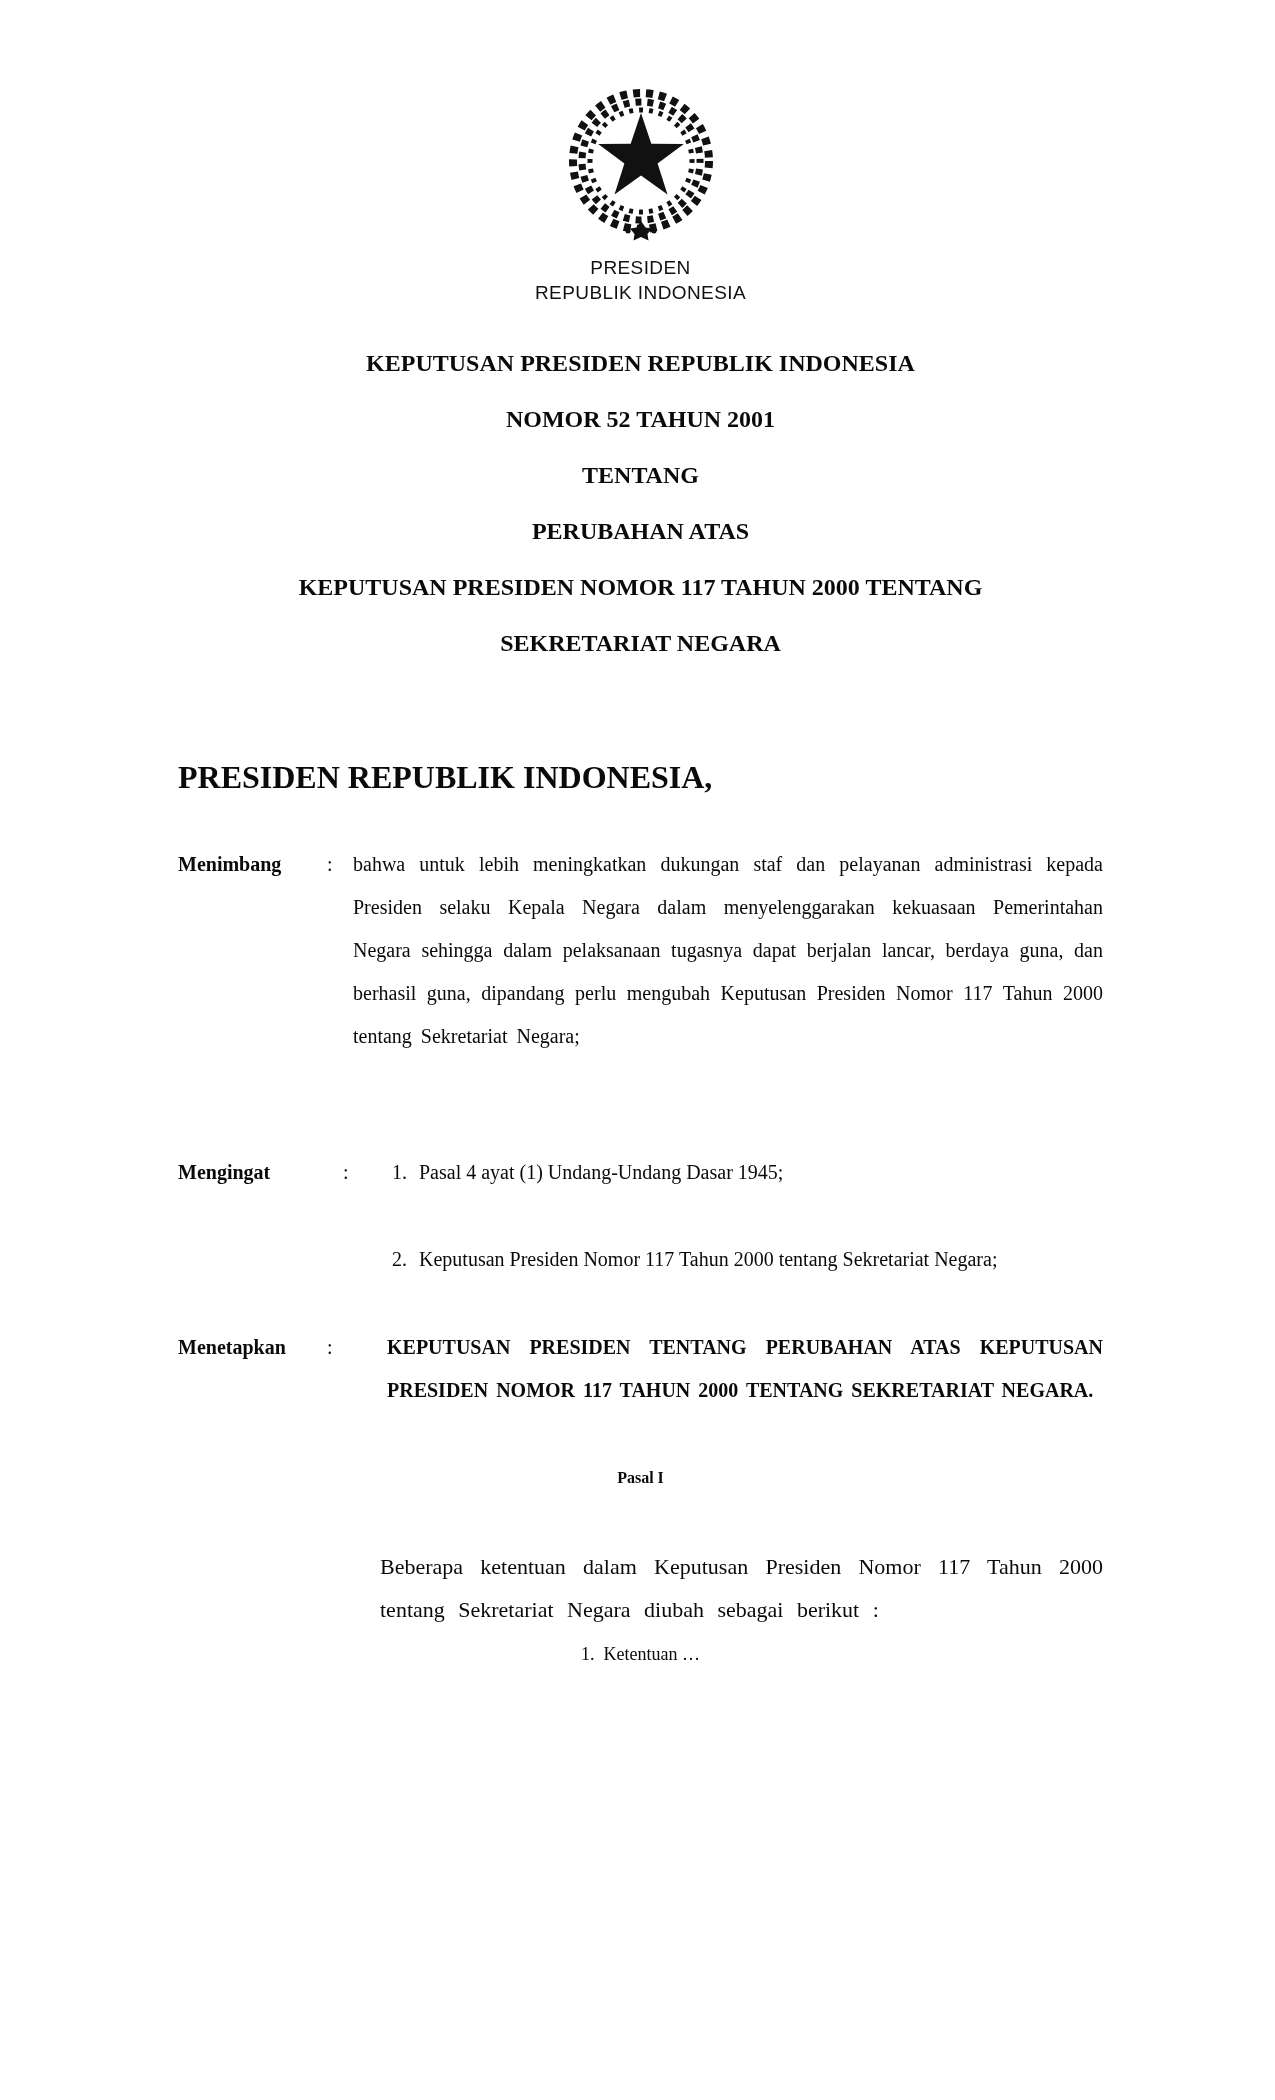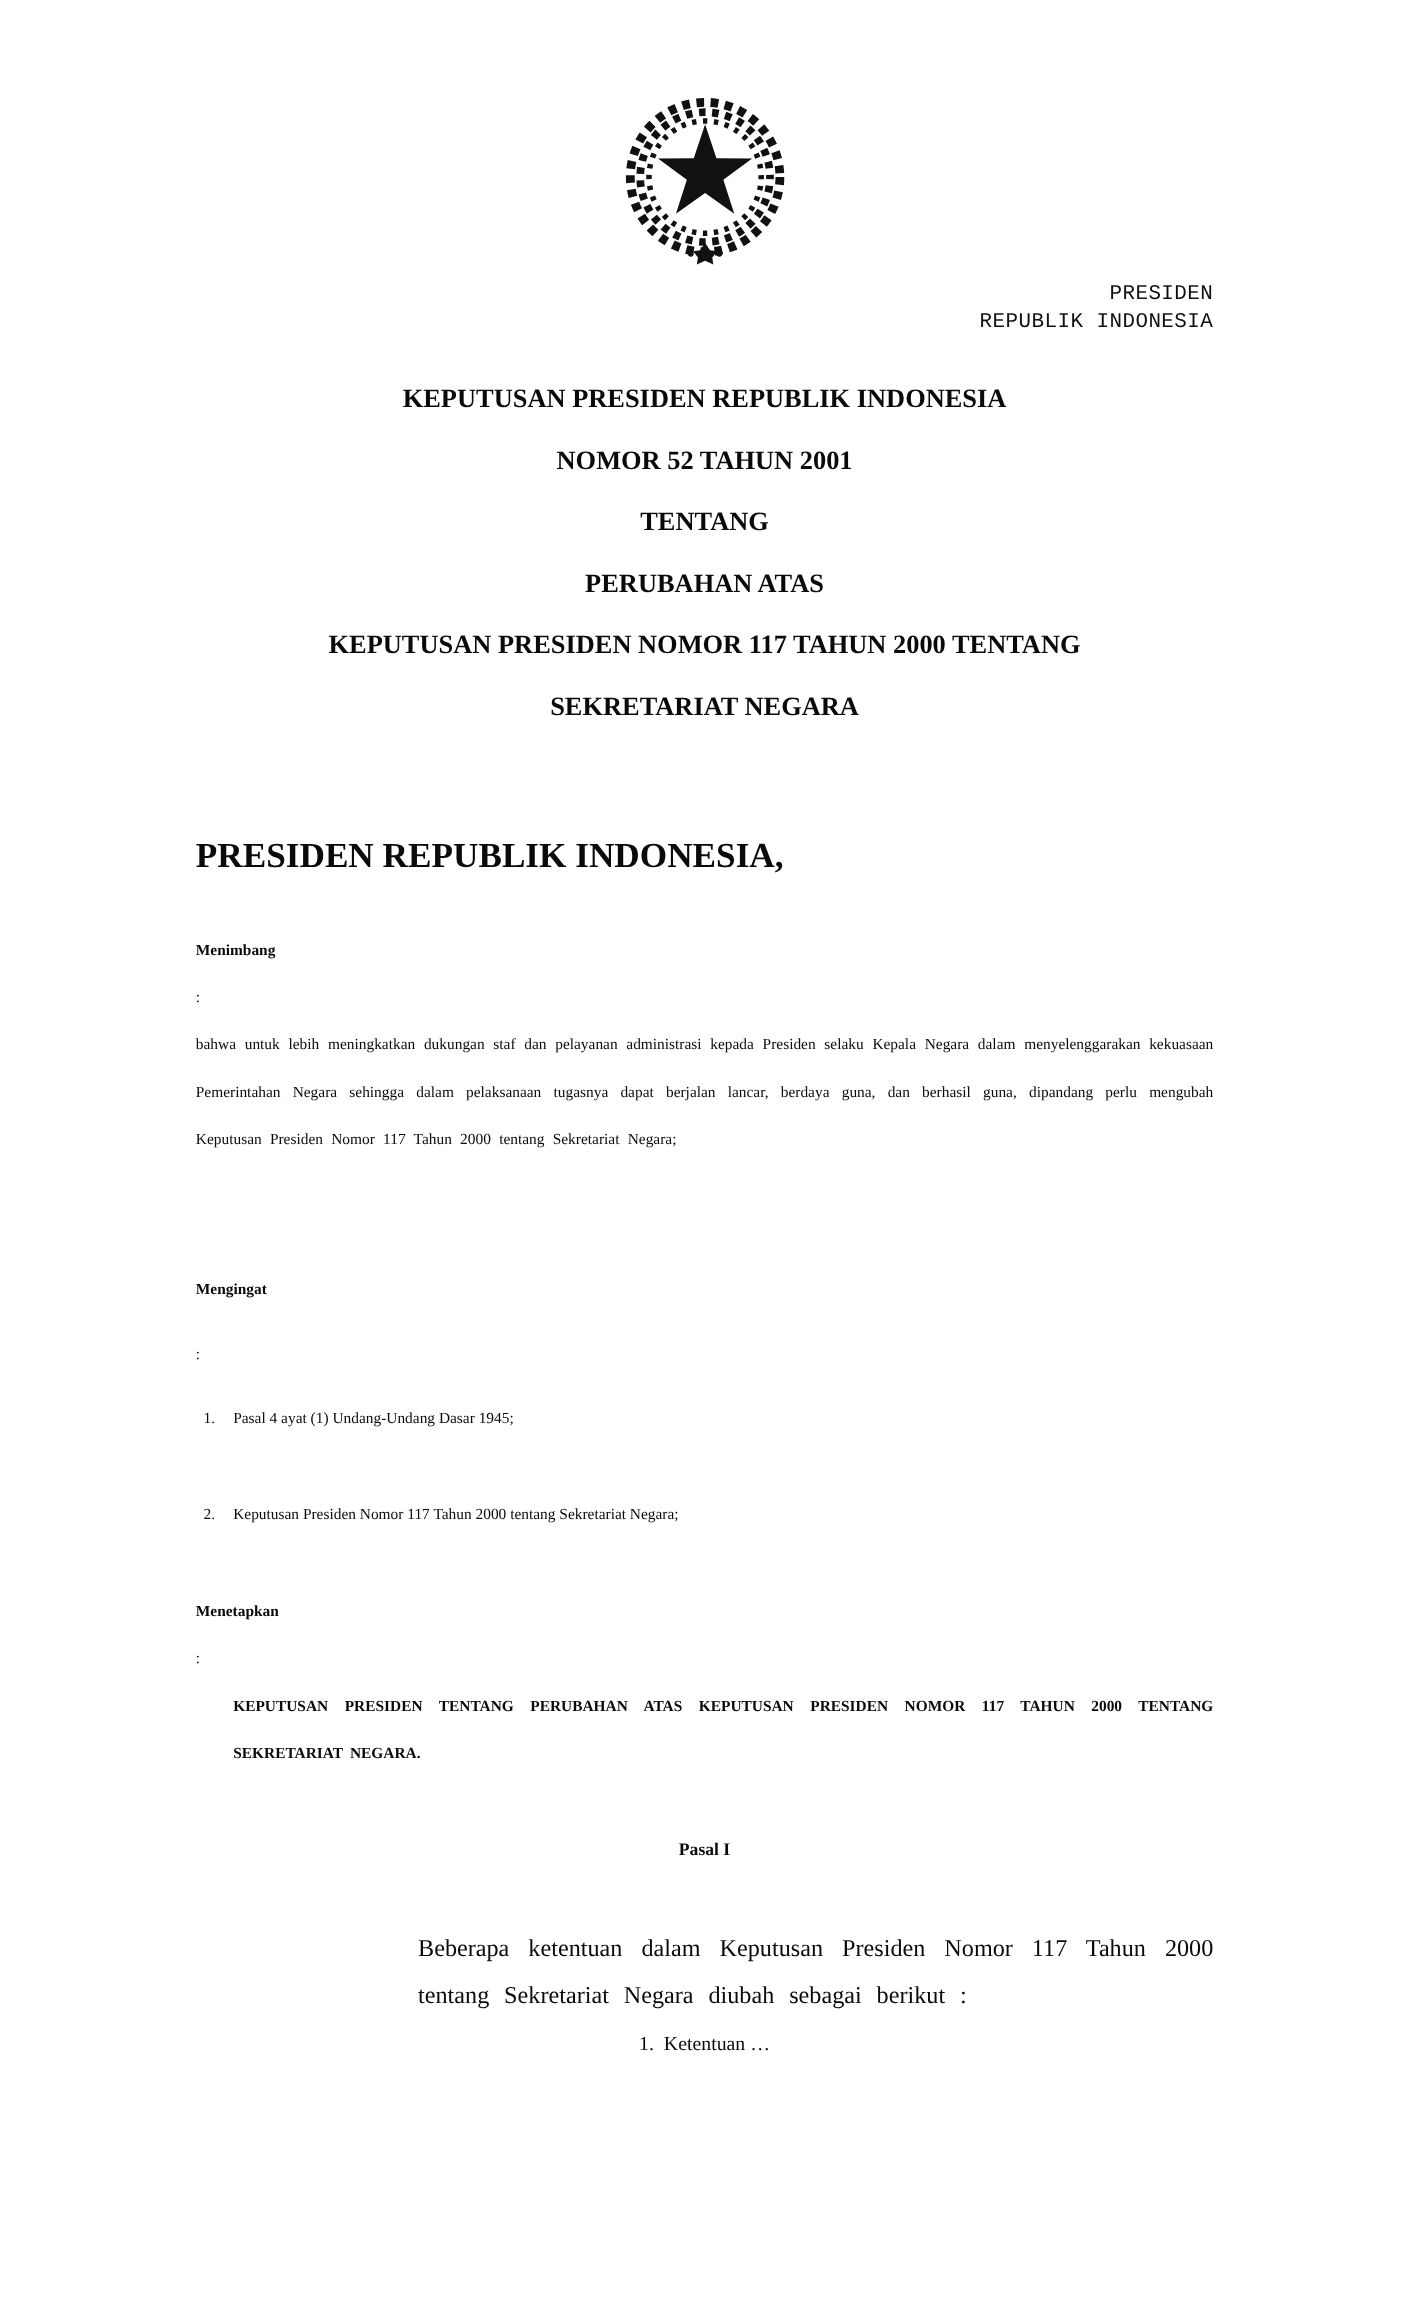--- a/index.html
+++ b/index.html
@@ -17,22 +17,22 @@
     padding: 0 172px 80px 178px;
   }
 
   
   .emblem {
     display: block;
     margin: 85px auto 0;
   }
   .letterhead-caption {
     margin-top: 12px;
-    text-align: right;
-    font-family: Liberation Mono, monospace;
+    text-align: center;
+    font-family: Liberation Sans, sans-serif;
     font-size: 19px;
     line-height: 25px;
     letter-spacing: 0.4px;
     color: #111;
   }
 
   
   .title-block {
     margin-top: 46px;
     text-align: center;
@@ -45,23 +45,22 @@
     margin-top: 110px;
     text-align: left;
     font-weight: bold;
     font-size: 32px;
     line-height: 24px;
   }
 
   
   .clause {
     display: flex;
-    font-size: 14px;
+    font-size: 20px;
     line-height: 43px;
-    flex-direction: column;
   }
   .clause .label { flex: none; width: 149px; font-weight: bold; }
   .clause .colon { flex: none; width: 26px; }
   .clause .content { flex: 1; }
 
   .considering { margin-top: 54px; }
   .considering .content { text-align: justify; word-spacing: 4px; }
 
   .recalling { margin-top: 93px; gap: 16px; }
   .recalling .item { display: flex; padding-left: 7px; margin-bottom: 44px; }

